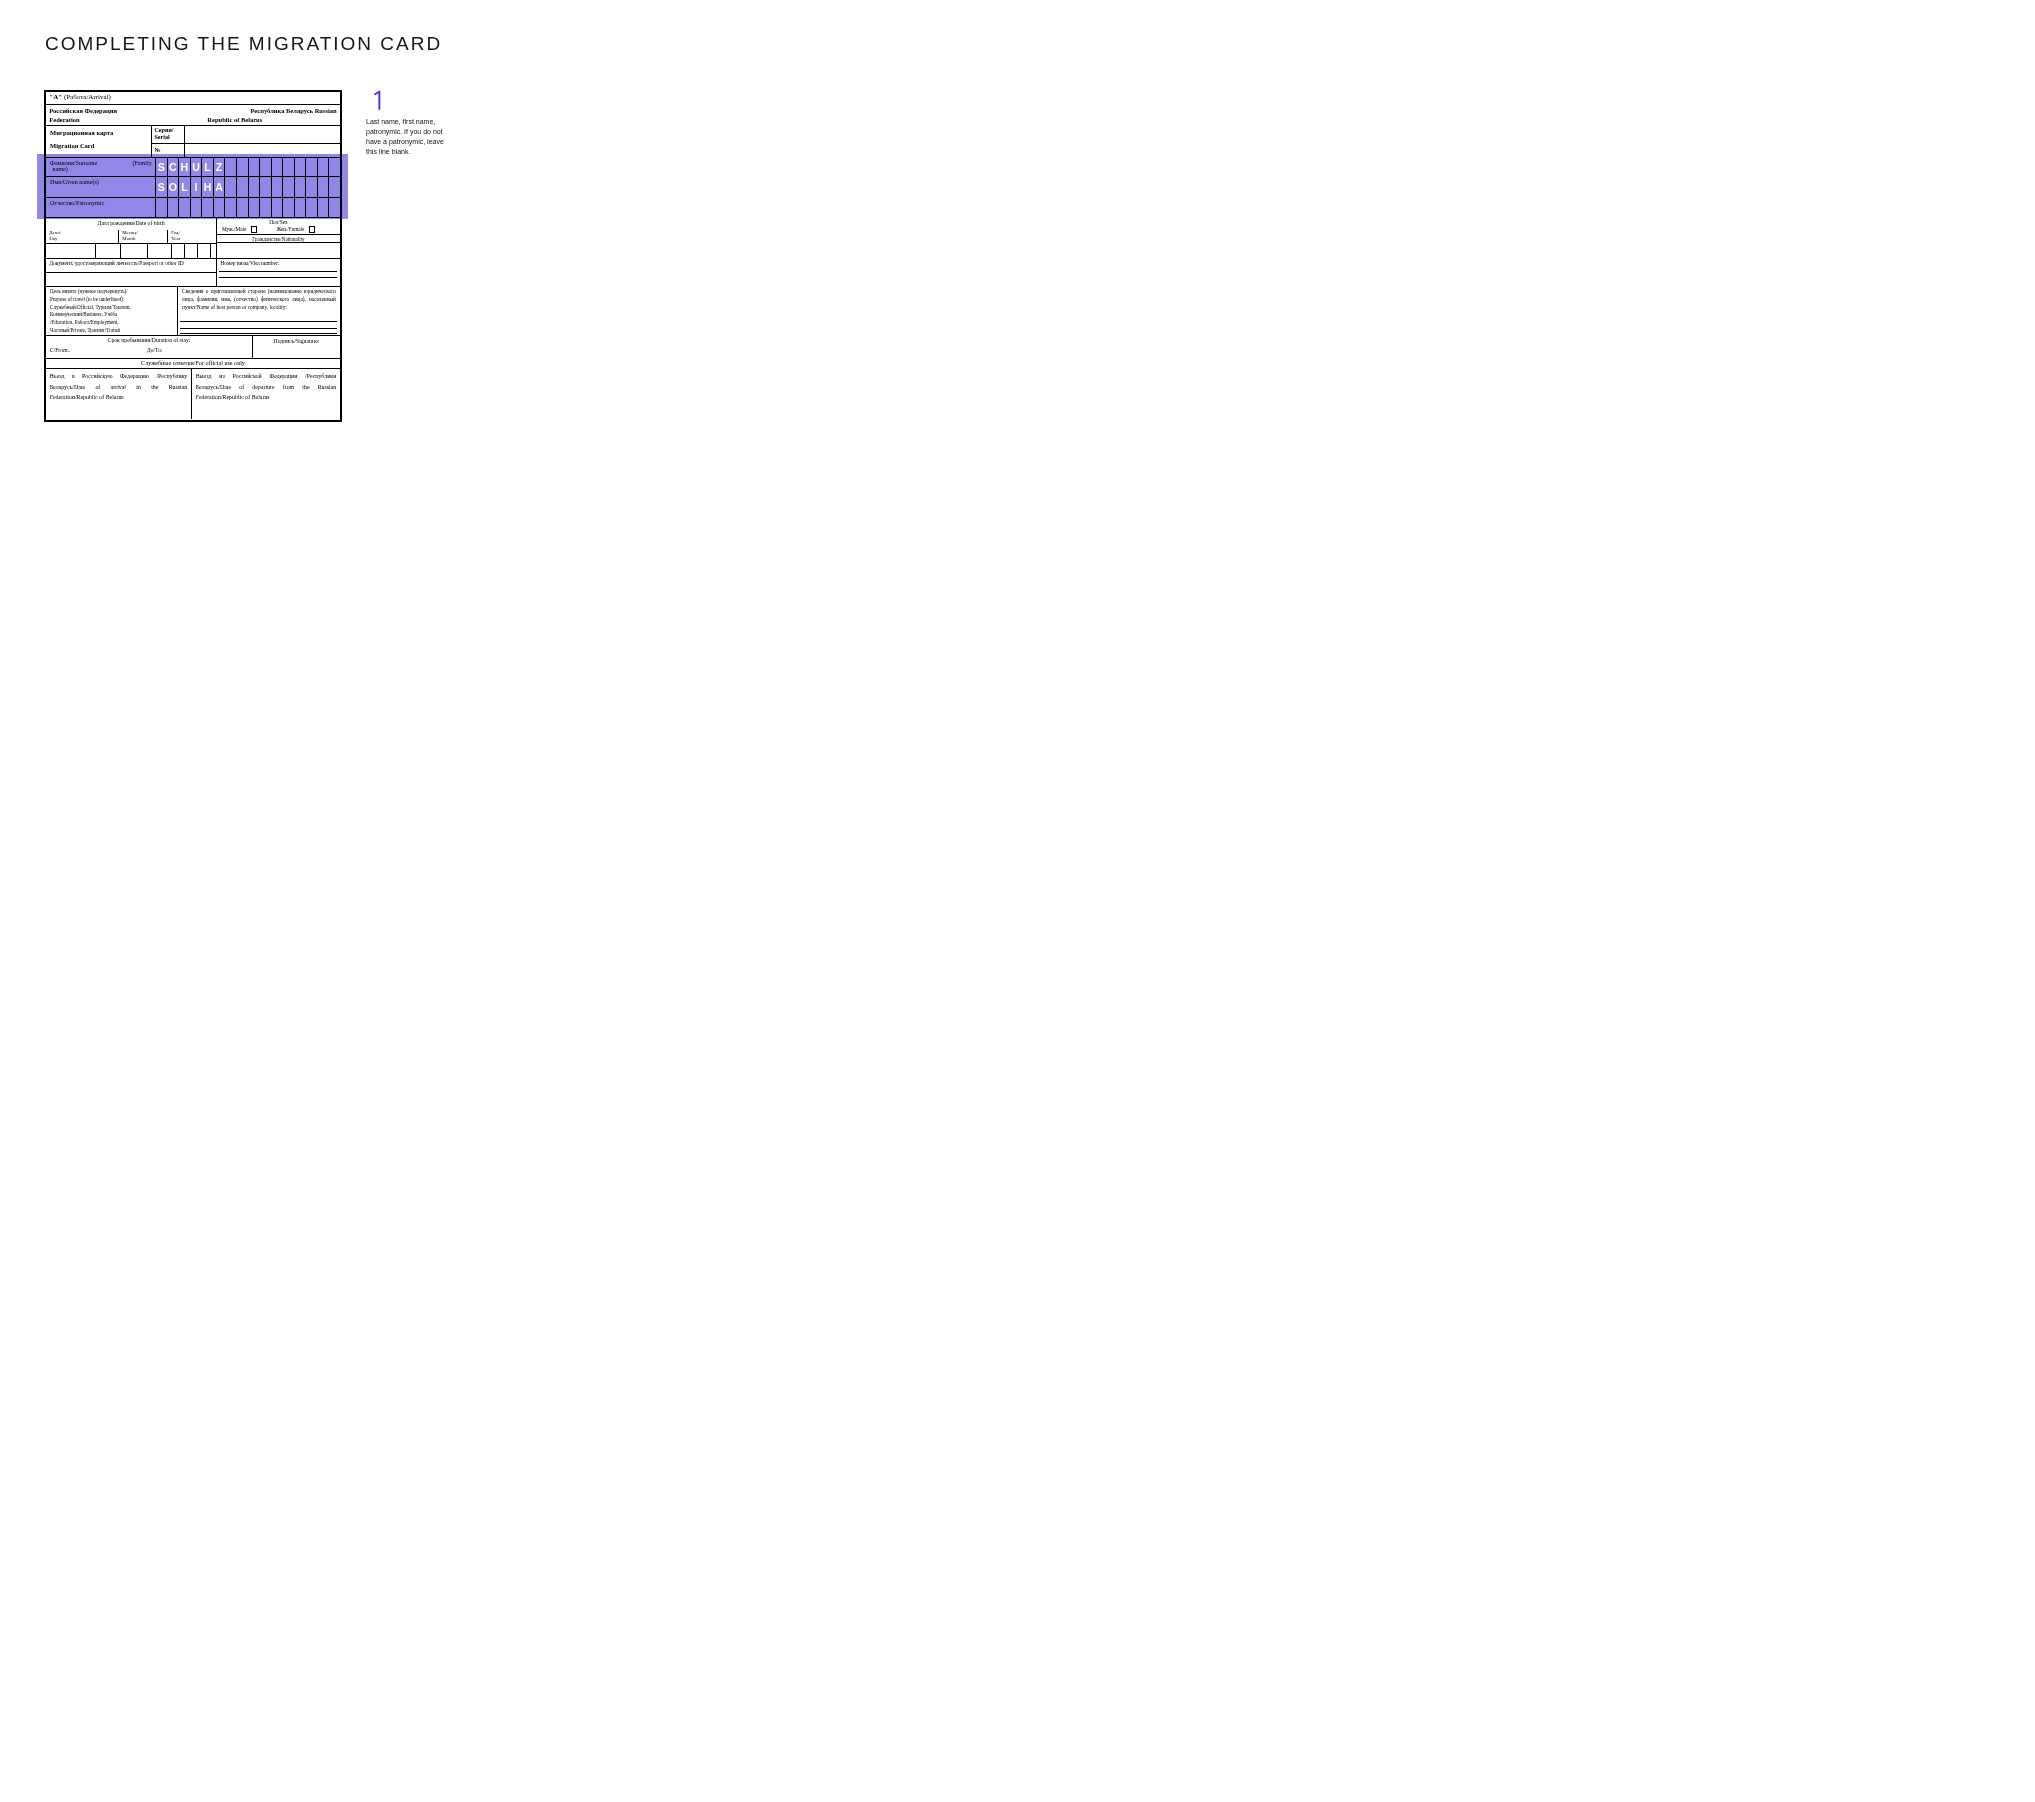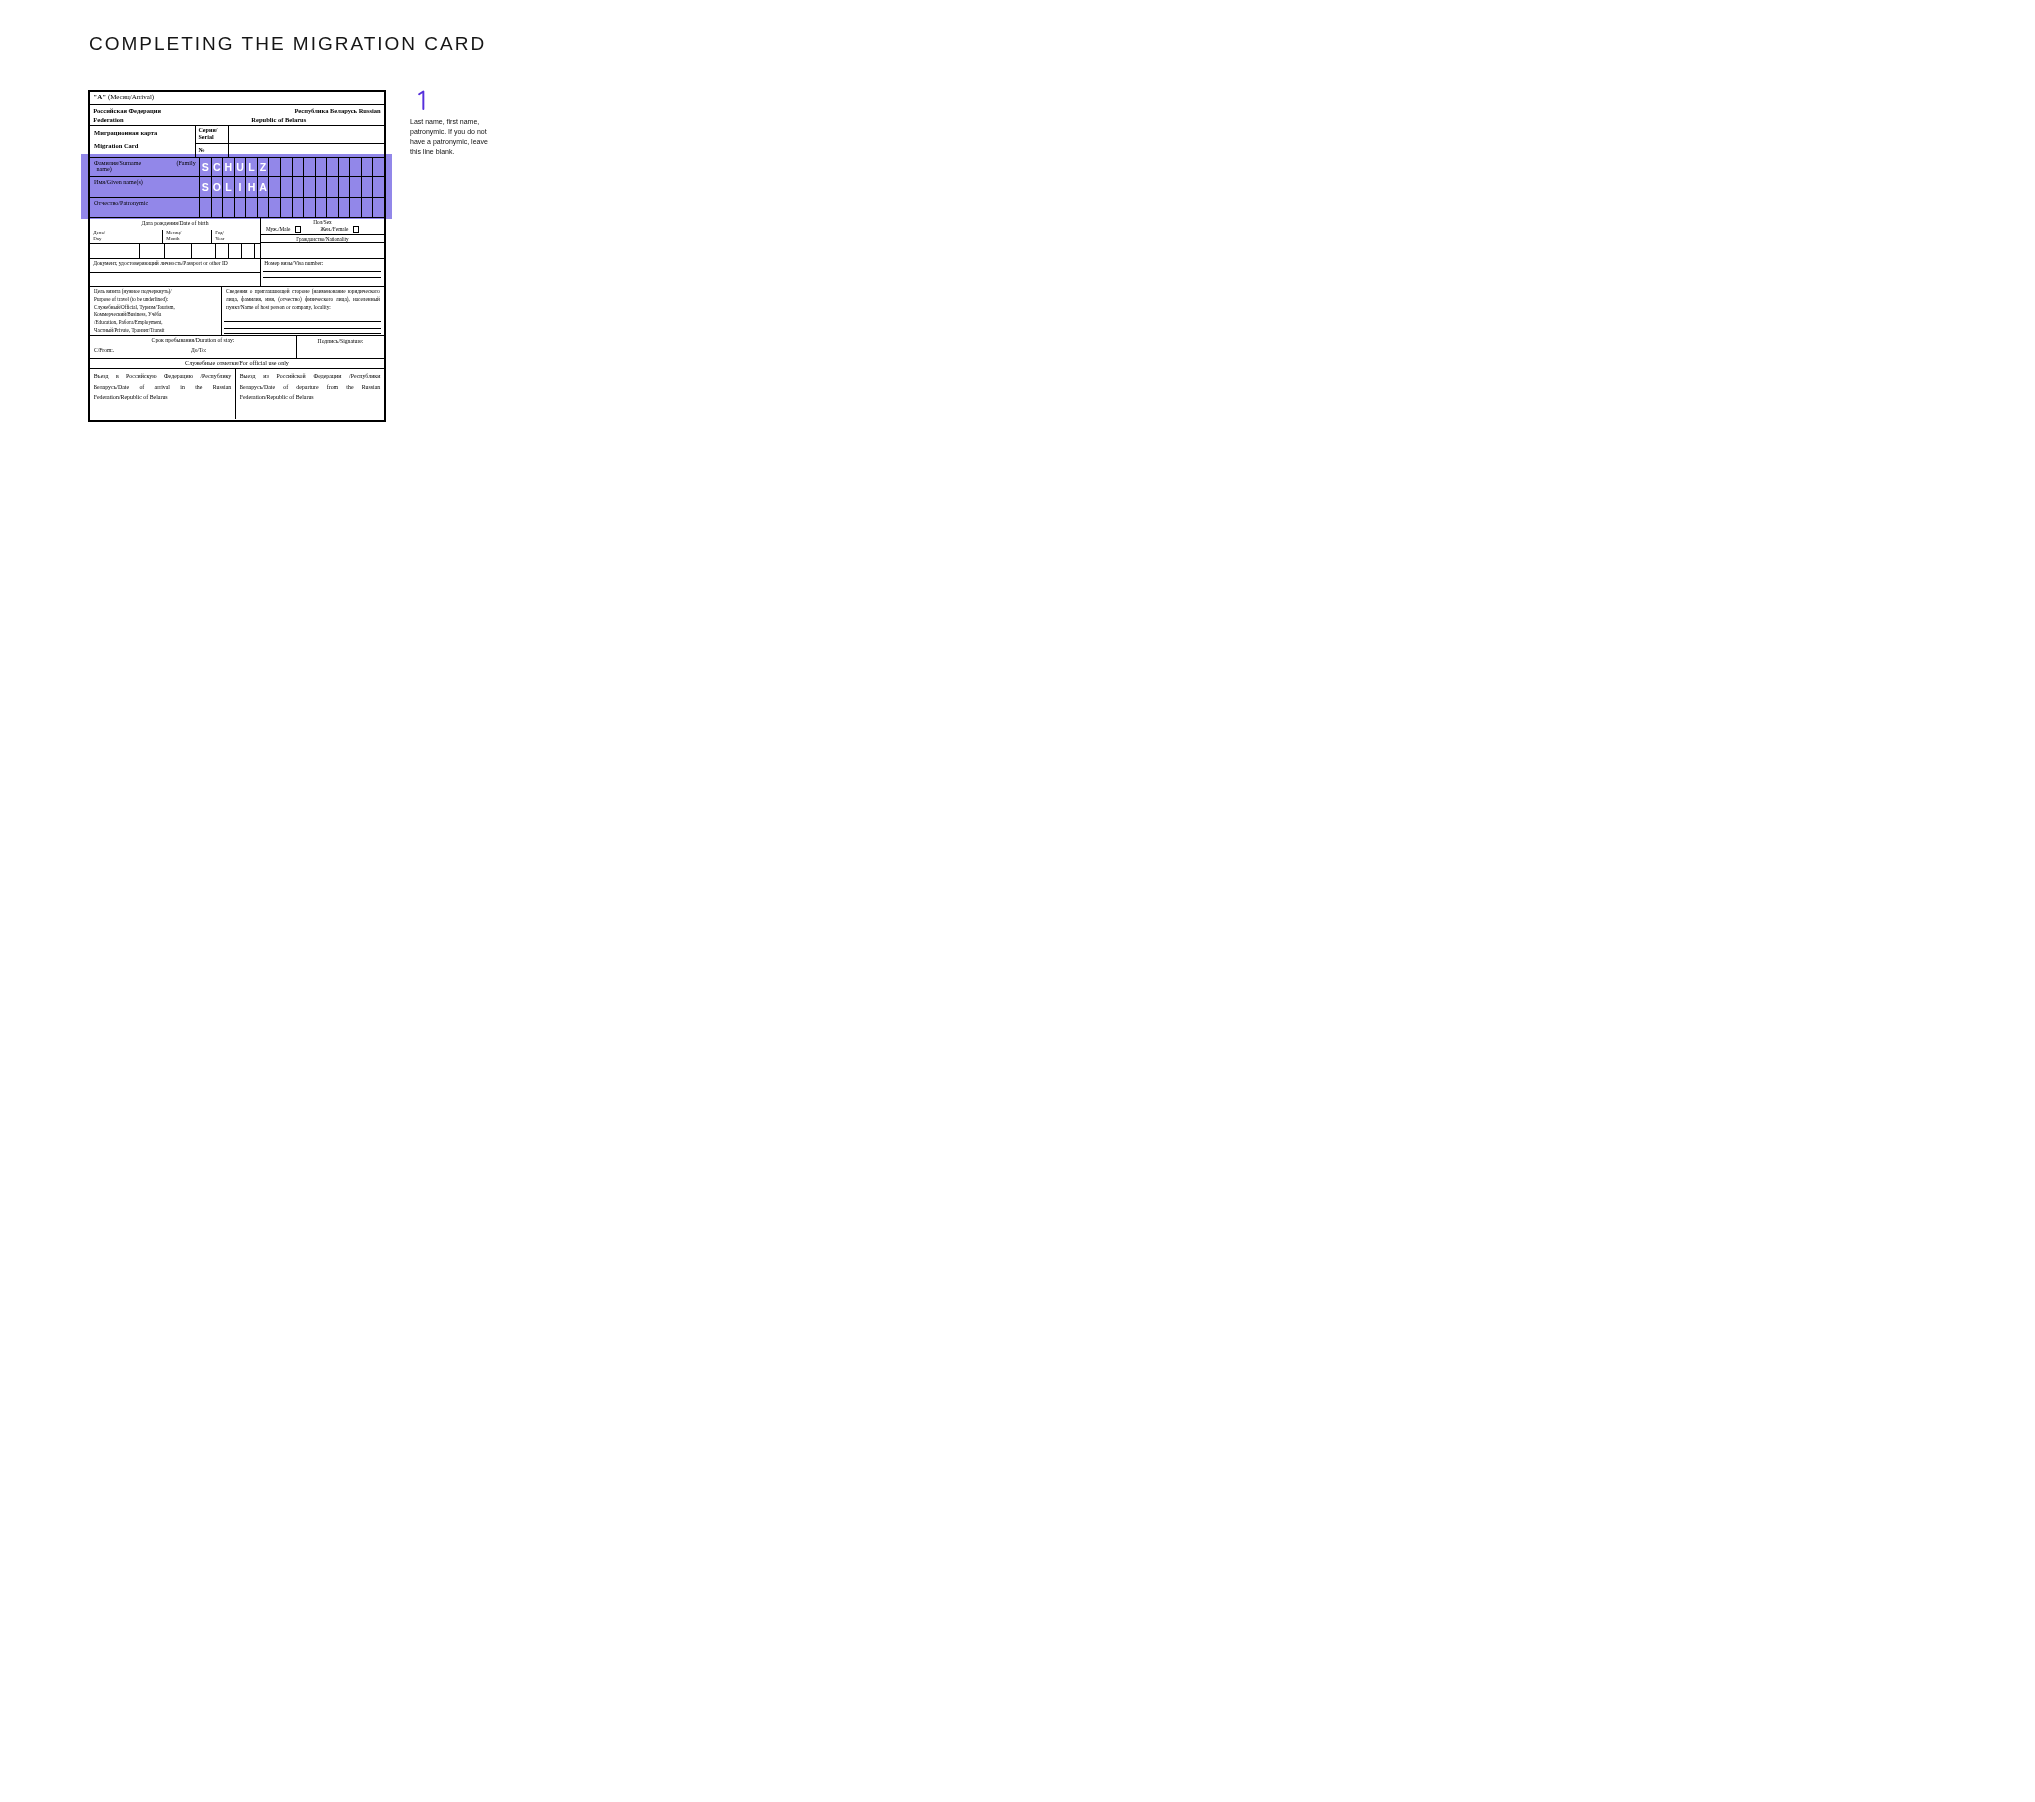--- a/index.html
+++ b/index.html
@@ -1,17 +1,17 @@
 <!DOCTYPE html>
 <html style="font-size:6.5px"><head>
 <meta charset="utf-8">
 <style>
   html,body{margin:0;padding:0;background:#ffffff;}
   .page{position:relative;width:618px;height:451px;background:#fff;overflow:hidden;
-        font-family:"Liberation Serif", serif;color:#000;margin-left:44px;}
+        font-family:"Liberation Serif", serif;color:#000;}
   .title{position:absolute;left:45px;top:33px;font-family:"Liberation Sans",sans-serif;
          font-size:19px;font-weight:400;letter-spacing:2px;color:#161616;white-space:nowrap;}
 
   
   .form{position:absolute;left:45px;top:91px;width:296px;height:330px;box-sizing:border-box;
         border:1.2px solid #000;outline:0.4px solid #000;outline-offset:0.8px;background:#fff;}
   .row{position:absolute;left:0;right:0;box-sizing:border-box;}
   .bt2{border-top:0.8px solid #000;} .bt3{border-top:1.2px solid #000;} .bt4{border-top:1.6px solid #000;}
   .bl2{border-left:0.8px solid #000;} .br2{border-right:0.8px solid #000;}
 
@@ -101,21 +101,21 @@
 </head>
 <body>
 
 <div class="page">
 
   <div class="title">COMPLETING THE MIGRATION CARD</div>
 
   <div class="form">
 
     <div class="row r1">
-      <b>"A"</b><span> (Месяц/Arrival)</span>
+      <b>"A"</b><span> (Работа/Arrival)</span>
     </div>
 
     <div class="row r2 bt2">
       <div class="l1">
         <span>Российская Федерация</span>
         <span>Республика Беларусь  Russian</span>
       </div>
       <div class="l2">
         <span>Federation</span>
         <span class="mid">Republic of Belarus</span>

